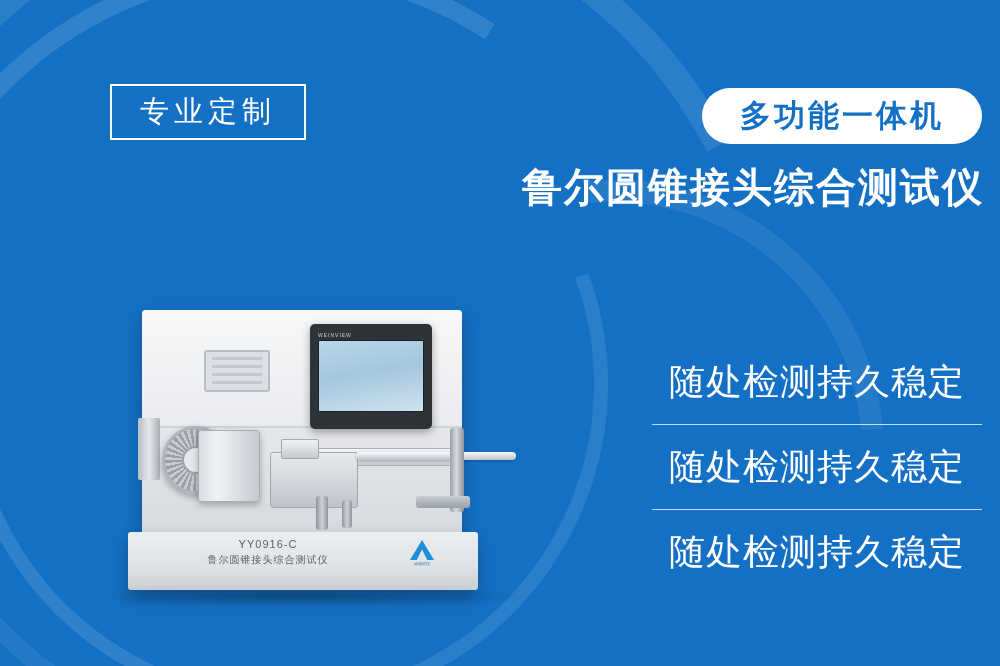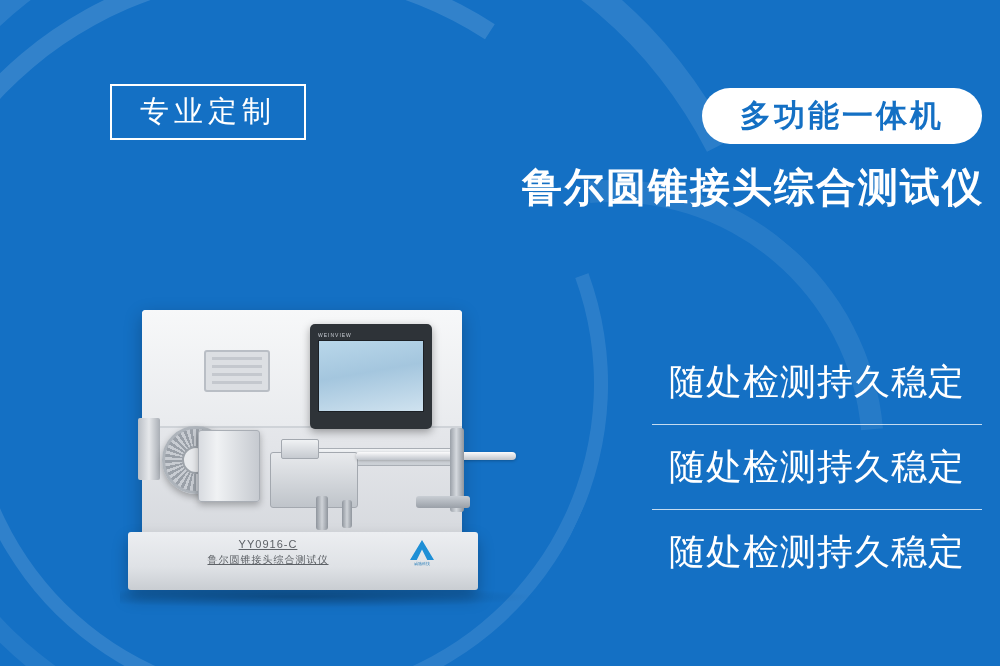--- a/index.html
+++ b/index.html
@@ -217,21 +217,20 @@
   }
   .m-label {
     position: absolute;
     left: 0;
     top: 6px;
     width: 280px;
     text-align: center;
     color: #5d6166;
     font-size: 11px;
     letter-spacing: 1px;
-    text-decoration: underline;
   }
   .m-label small {
     display: block;
     font-size: 10px;
     margin-top: 3px;
   }
   .m-logo {
     position: absolute;
     right: 36px;
     top: 8px;

